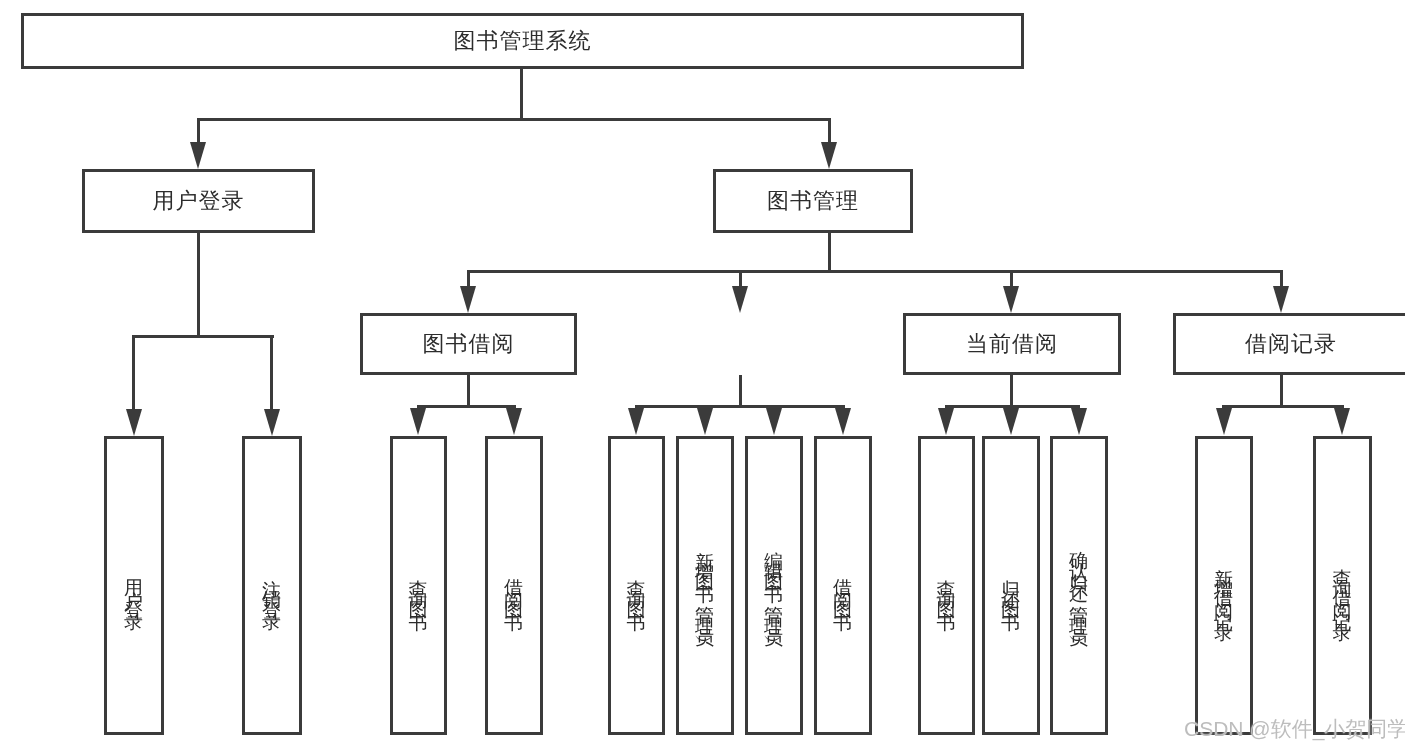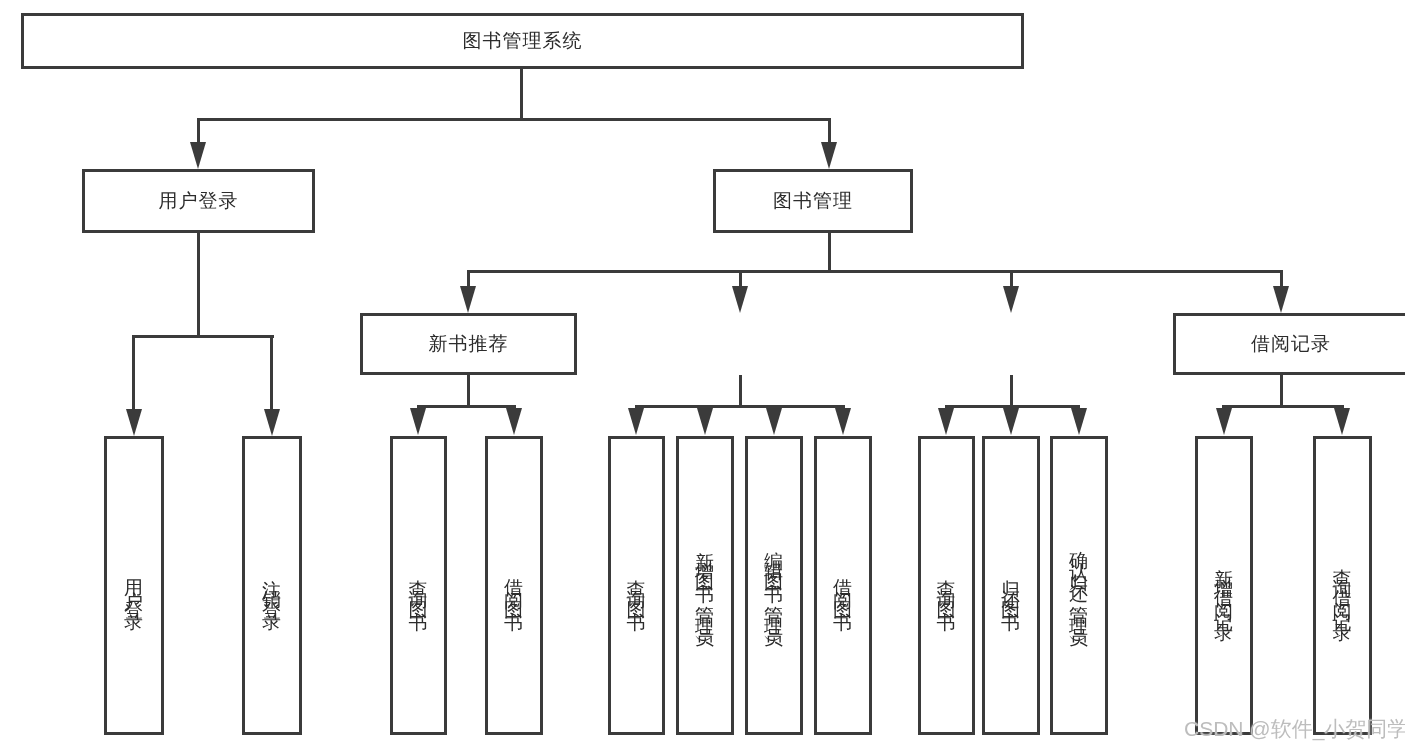--- a/index.html
+++ b/index.html
@@ -21,21 +21,21 @@
   }
   .box {
     position: absolute;
     border: 3px solid var(--line);
     background: var(--background);
     display: flex;
     align-items: center;
     justify-content: center;
   }
   .lbl {
-    font-size: 19px;
+    font-size: 22px;
     color: var(--text);
     letter-spacing: 1px;
     white-space: nowrap;
   }
   .vlbl {
     writing-mode: vertical-rl;
     text-orientation: mixed;
     font-size: 19px;
     letter-spacing: 11px;
     color: var(--text);
@@ -96,21 +96,24 @@
   <div class="vl" style="left:467px;top:270px;height:19px"></div>
   <div class="vl" style="left:739px;top:270px;height:19px"></div>
   <div class="vl" style="left:1010px;top:270px;height:19px"></div>
   <div class="vl" style="left:1280px;top:270px;height:19px"></div>
   <div class="arr" style="left:460px;top:286px"></div>
   <div class="arr" style="left:732px;top:286px"></div>
   <div class="arr" style="left:1003px;top:286px"></div>
   <div class="arr" style="left:1273px;top:286px"></div>
 
   <div class="box" style="left:360px;top:313px;width:217px;height:62px">
-    <span class="lbl">新书推荐</span>
+    <span class="lbl">图书借阅</span>
+  </div>
+  <div class="box" style="left:903px;top:313px;width:218px;height:62px">
+    <span class="lbl">当前借阅</span>
   </div>
   <div class="box" style="left:1173px;top:313px;width:236px;height:62px">
     <span class="lbl">借阅记录</span>
   </div>
 
   <div class="vl" style="left:467px;top:375px;height:30px"></div>
   <div class="hl" style="left:417px;top:405px;width:99px"></div>
   <div class="arr" style="left:410px;top:408px"></div>
   <div class="arr" style="left:506px;top:408px"></div>
 

